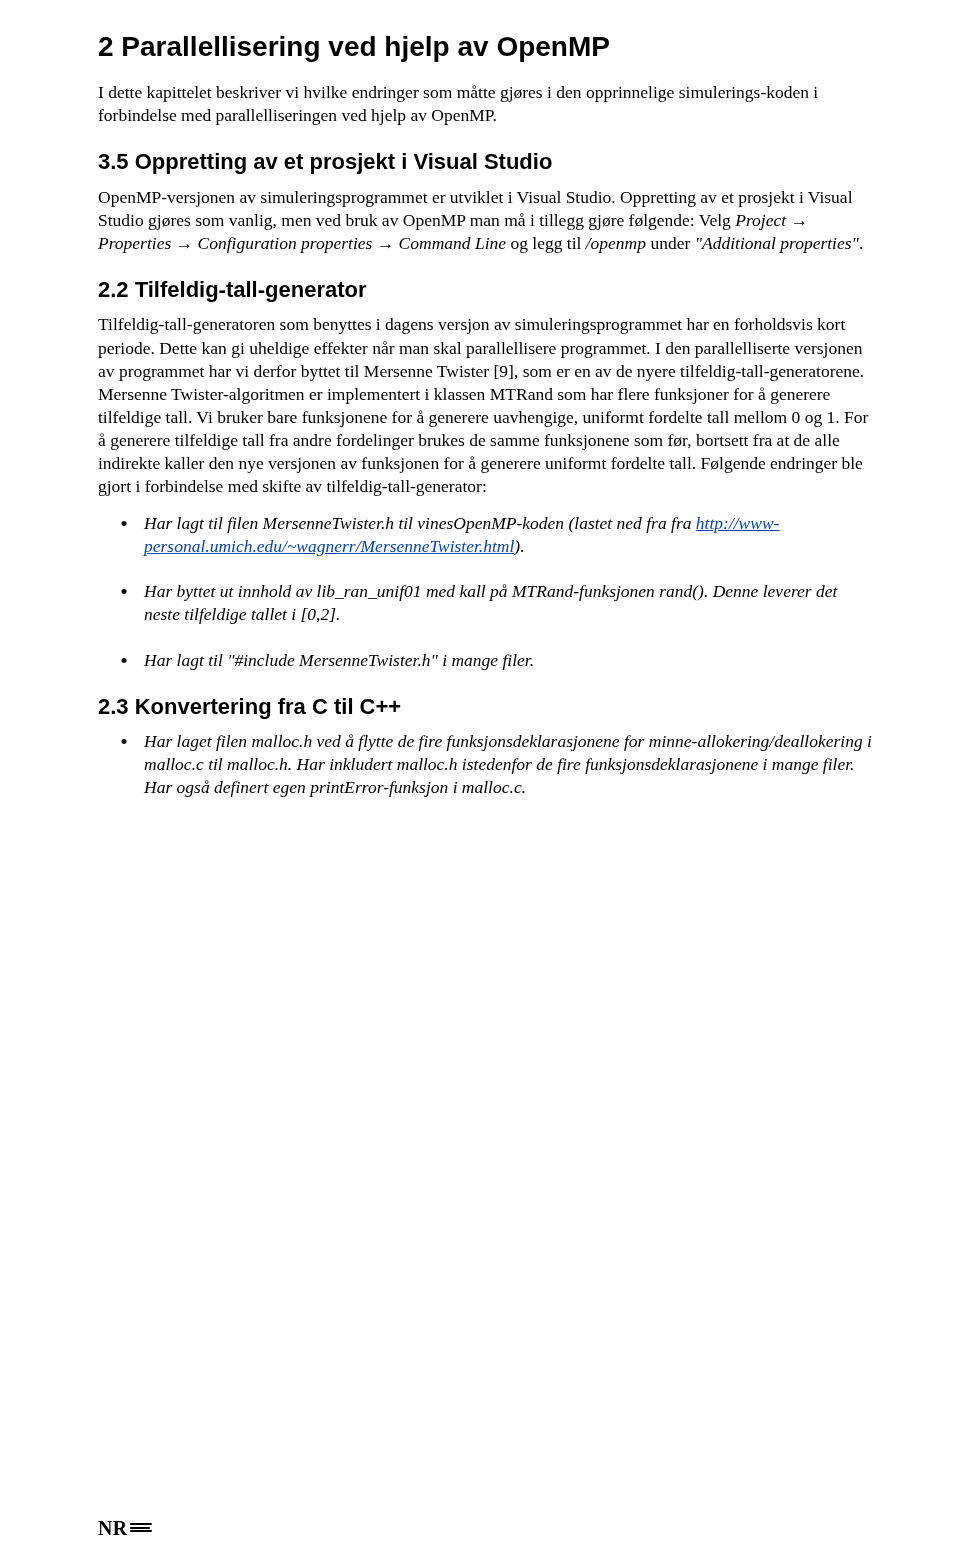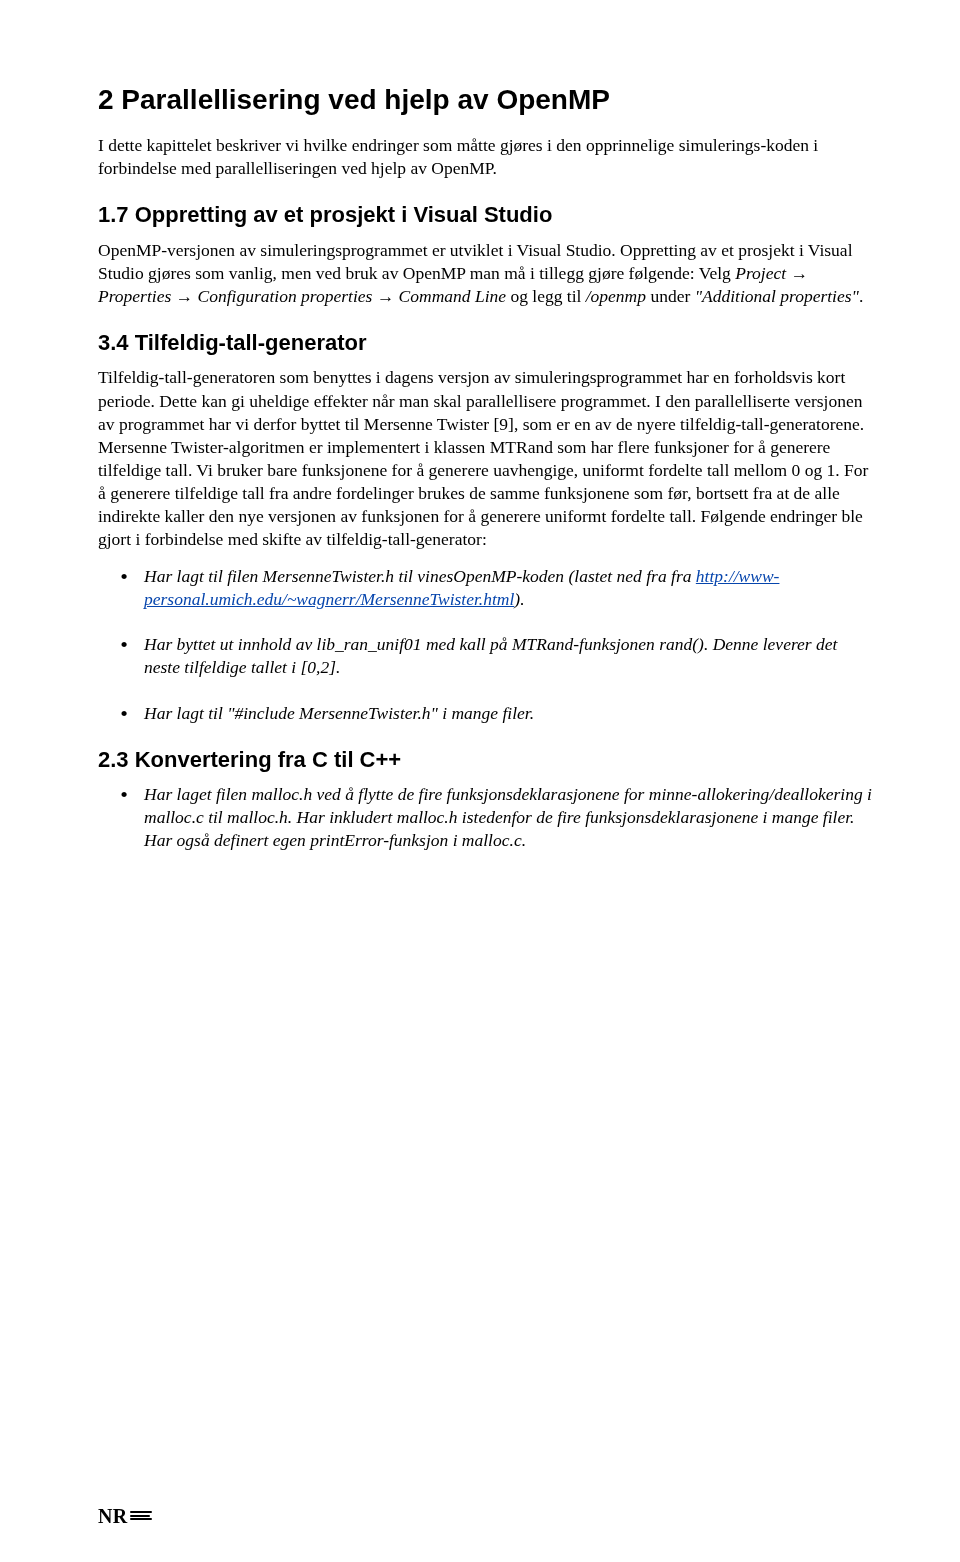--- a/index.html
+++ b/index.html
@@ -7,21 +7,21 @@
     margin: 0;
     padding: 0;
     background: #fff;
     font-family: "Palatino Linotype", "Book Antiqua", Palatino, Georgia, serif;
     color: #000;
   }
   .page {
     width: 960px;
     min-height: 1562px;
     box-sizing: border-box;
-    padding: 84px 88px 40px 98px;
+    padding: 31px 88px 40px 98px;
     position: relative;
     background: #fff;
   }
   h1.sec {
     font-family: Arial, Helvetica, sans-serif;
     font-weight: 700;
     font-size: 28px;
     margin: 0 0 18px 0;
     line-height: 1.15;
   }
@@ -57,21 +57,21 @@
     content: "•";
     position: absolute;
     left: -24px;
     top: 0;
     font-size: 22px;
     line-height: 1.05;
   }
   .logo {
     position: absolute;
     left: 98px;
-    bottom: 34px;
+    bottom: 22px;
     display: inline-flex;
     align-items: center;
     gap: 2px;
   }
   .logo-text {
     font-family: Georgia, "Times New Roman", serif;
     font-weight: 700;
     font-size: 20px;
     letter-spacing: 0.4px;
   }
@@ -93,27 +93,27 @@
 </style>
 </head>
 <body>
 
 <div class="page">
 
   <h1 class="sec">2  Parallellisering ved hjelp av OpenMP</h1>
 
   <p class="body">I dette kapittelet beskriver vi hvilke endringer som måtte gjøres i den opprinnelige simulerings-koden i forbindelse med parallelliseringen ved hjelp av OpenMP.</p>
 
-  <h2 class="sub">1.7  Oppretting av et prosjekt i Visual Studio</h2>
+  <h2 class="sub">3.5  Oppretting av et prosjekt i Visual Studio</h2>
 
   <p class="body">
     <span>OpenMP-versjonen av simuleringsprogrammet er utviklet i Visual Studio. Oppretting av et prosjekt i Visual Studio gjøres som vanlig, men ved bruk av OpenMP man må i tillegg gjøre følgende: Velg </span><span class="it">Project → Properties → Configuration properties → Command Line</span><span> og legg til </span><span class="it">/openmp</span><span> under </span><span class="it">"Additional properties"</span><span>.</span>
   </p>
 
-  <h2 class="sub">3.4  Tilfeldig-tall-generator</h2>
+  <h2 class="sub">2.2  Tilfeldig-tall-generator</h2>
 
   <p class="body">Tilfeldig-tall-generatoren som benyttes i dagens versjon av simuleringsprogrammet har en forholdsvis kort periode.  Dette kan gi uheldige effekter når man skal parallellisere programmet. I den parallelliserte versjonen av programmet har vi derfor byttet til Mersenne Twister [9], som er en av de nyere tilfeldig-tall-generatorene. Mersenne Twister-algoritmen er implementert i klassen MTRand som har flere funksjoner for å generere tilfeldige tall. Vi bruker bare funksjonene for å generere uavhengige, uniformt fordelte tall mellom 0 og 1. For å generere tilfeldige tall fra andre fordelinger brukes de samme funksjonene som før, bortsett fra at de alle indirekte kaller den nye versjonen av funksjonen for å generere uniformt fordelte tall. Følgende endringer ble gjort i forbindelse med skifte av tilfeldig-tall-generator:</p>
 
   <ul class="bul">
     <li>
       <span>Har lagt til filen MersenneTwister.h til vinesOpenMP-koden (lastet ned fra fra </span><a class="lnk" href="#">http://www-personal.umich.edu/~wagnerr/MersenneTwister.html</a><span>).</span>
     </li>
     <li>Har byttet ut innhold av lib_ran_unif01 med kall på MTRand-funksjonen rand(). Denne leverer det neste tilfeldige tallet i [0,2].</li>
     <li>Har lagt til "#include MersenneTwister.h" i mange filer.</li>
   </ul>

